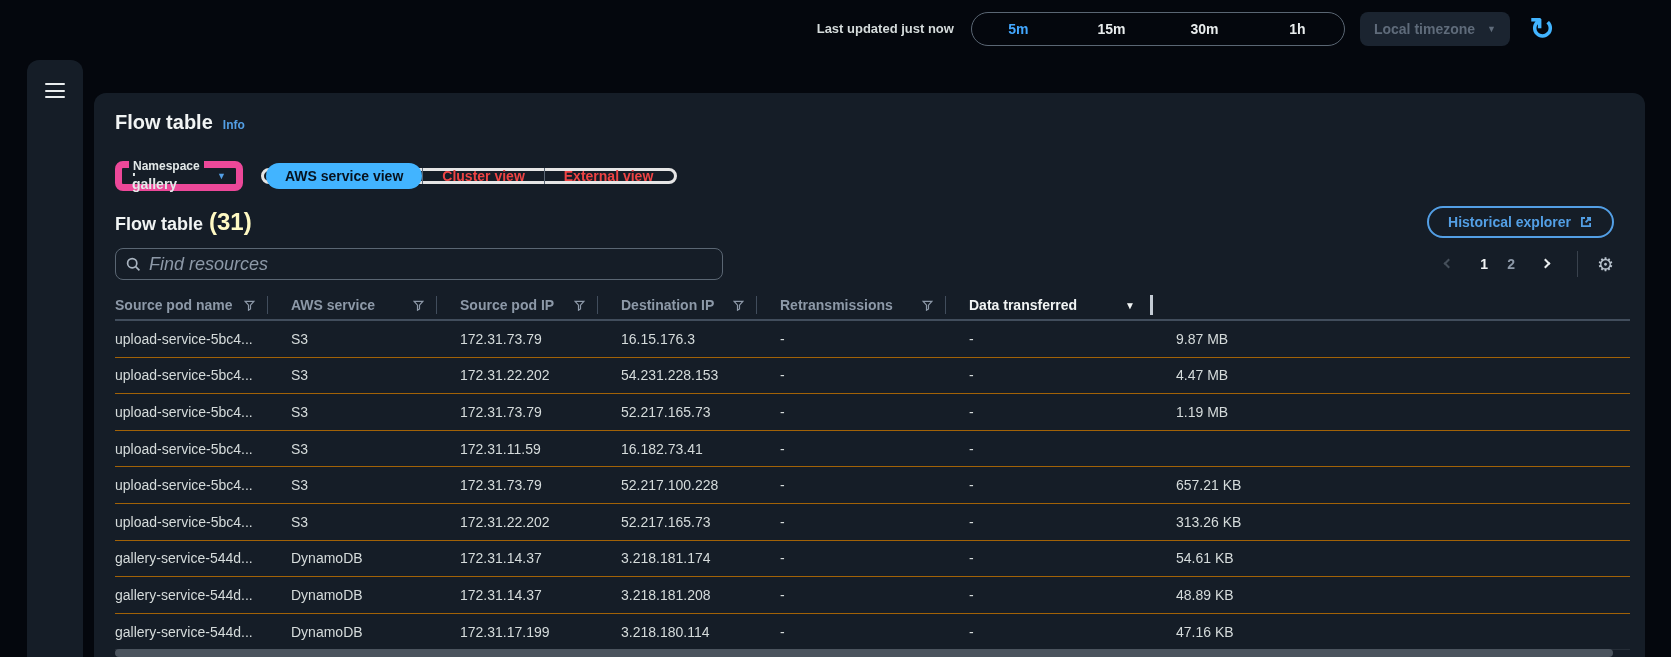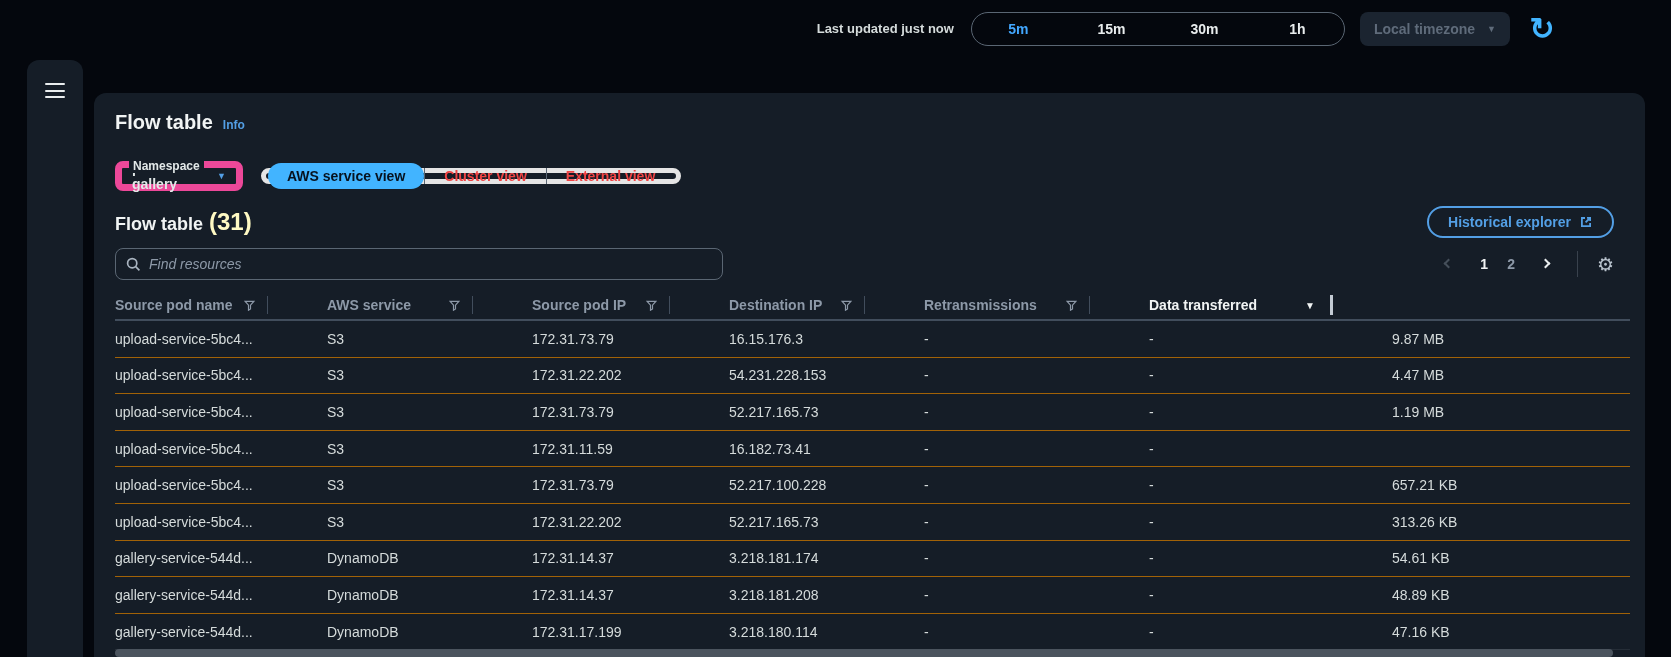--- a/index.html
+++ b/index.html
@@ -68,21 +68,21 @@
     display:flex; align-items:center; justify-content:space-between; padding:0 10px;
   }
   .ns-label {
     position:absolute; top:-9px; left:7px; background:#151d27; padding:0 4px;
     font-size:12px; font-weight:700; color:#e2e8e8;
   }
   .ns-value { font-size:14px; font-weight:700; color:#e2e8e8; }
   .ns-caret { font-size:9px; color:#539fe5; }
 
   .view-group {
-    height:16px; border:5px solid #e5e5e5; border-radius:16px;
+    height:16px; border:3px solid #e5e5e5; border-radius:16px;
     display:flex; align-items:center; padding:0 2px;
   }
   .view-item {
     height:26px; padding:0 19px; display:flex; align-items:center;
     font-size:14px; font-weight:700; color:#ef4444; cursor:pointer;
     background:none; border:none; border-radius:13px; font-family:inherit;
   }
   .view-item.selected { background:#42b4ff; color:#07121e; }
   .view-sep { width:1px; height:16px; background:#5a6673; }
 
@@ -97,42 +97,41 @@
     margin-right:10px;
   }
 
   .search-row { display:flex; align-items:center; justify-content:space-between; margin-top:10px; }
   .search-box {
     width:608px; height:32px; border:1px solid #5a6673; border-radius:8px;
     display:flex; align-items:center; gap:8px; padding:0 10px;
   }
   .search-box input {
     flex:1; background:transparent; border:none; outline:none;
-    font-size:14px; color:#d5dbdb; font-family:inherit; font-style:italic;
+    font-size:18px; color:#d5dbdb; font-family:inherit; font-style:italic;
   }
   .search-box input::placeholder { color:#8d99a8; font-style:italic; }
   .pagination { display:flex; align-items:center; gap:19px; margin-right:10px; }
   .chev { width:24px; height:24px; background:none; border:none; cursor:pointer; position:relative; }
   .chev i { position:absolute; top:8px; left:8px; width:7px; height:7px;
     border-top:2px solid #e9edee; border-right:2px solid #e9edee; }
   .chev.left i { transform:rotate(-135deg); }
   .chev.right i { transform:rotate(45deg); }
   .chev.disabled i { border-color:#454f5a; }
   .page-num { background:none; border:none; cursor:pointer; font-size:14px; font-weight:700;
     color:#8d99a8; font-family:inherit; }
   .page-num.current { color:#f1f4f4; }
   .pag-sep { width:1px; height:26px; background:#39424d; }
   .gear-btn { background:none; border:none; cursor:pointer; font-size:19px; color:#b8c2cc; line-height:1; }
 
   
   .flow-table { margin-top:11px; margin-left:0; width:1515px; }
   .thead, .trow {
     display:grid;
     grid-template-columns:153px 169px 161px 159px 189px 207px 1fr;
-    gap:36px;
   }
   .thead { border-bottom:2px solid #414d5c; height:30px; }
   .th {
     position:relative; display:flex; align-items:center;
     font-size:14px; font-weight:700; color:#8d99a8; padding-left:23px; cursor:pointer;
   }
   .th:first-child { padding-left:0; }
   .th::after { content:""; position:absolute; right:0; top:5px; height:18px; width:1px; background:#414d5c; }
   .th .funnel { margin-left:auto; margin-right:13px; cursor:pointer; }
   .th.sorted { color:#f1f4f4; }

